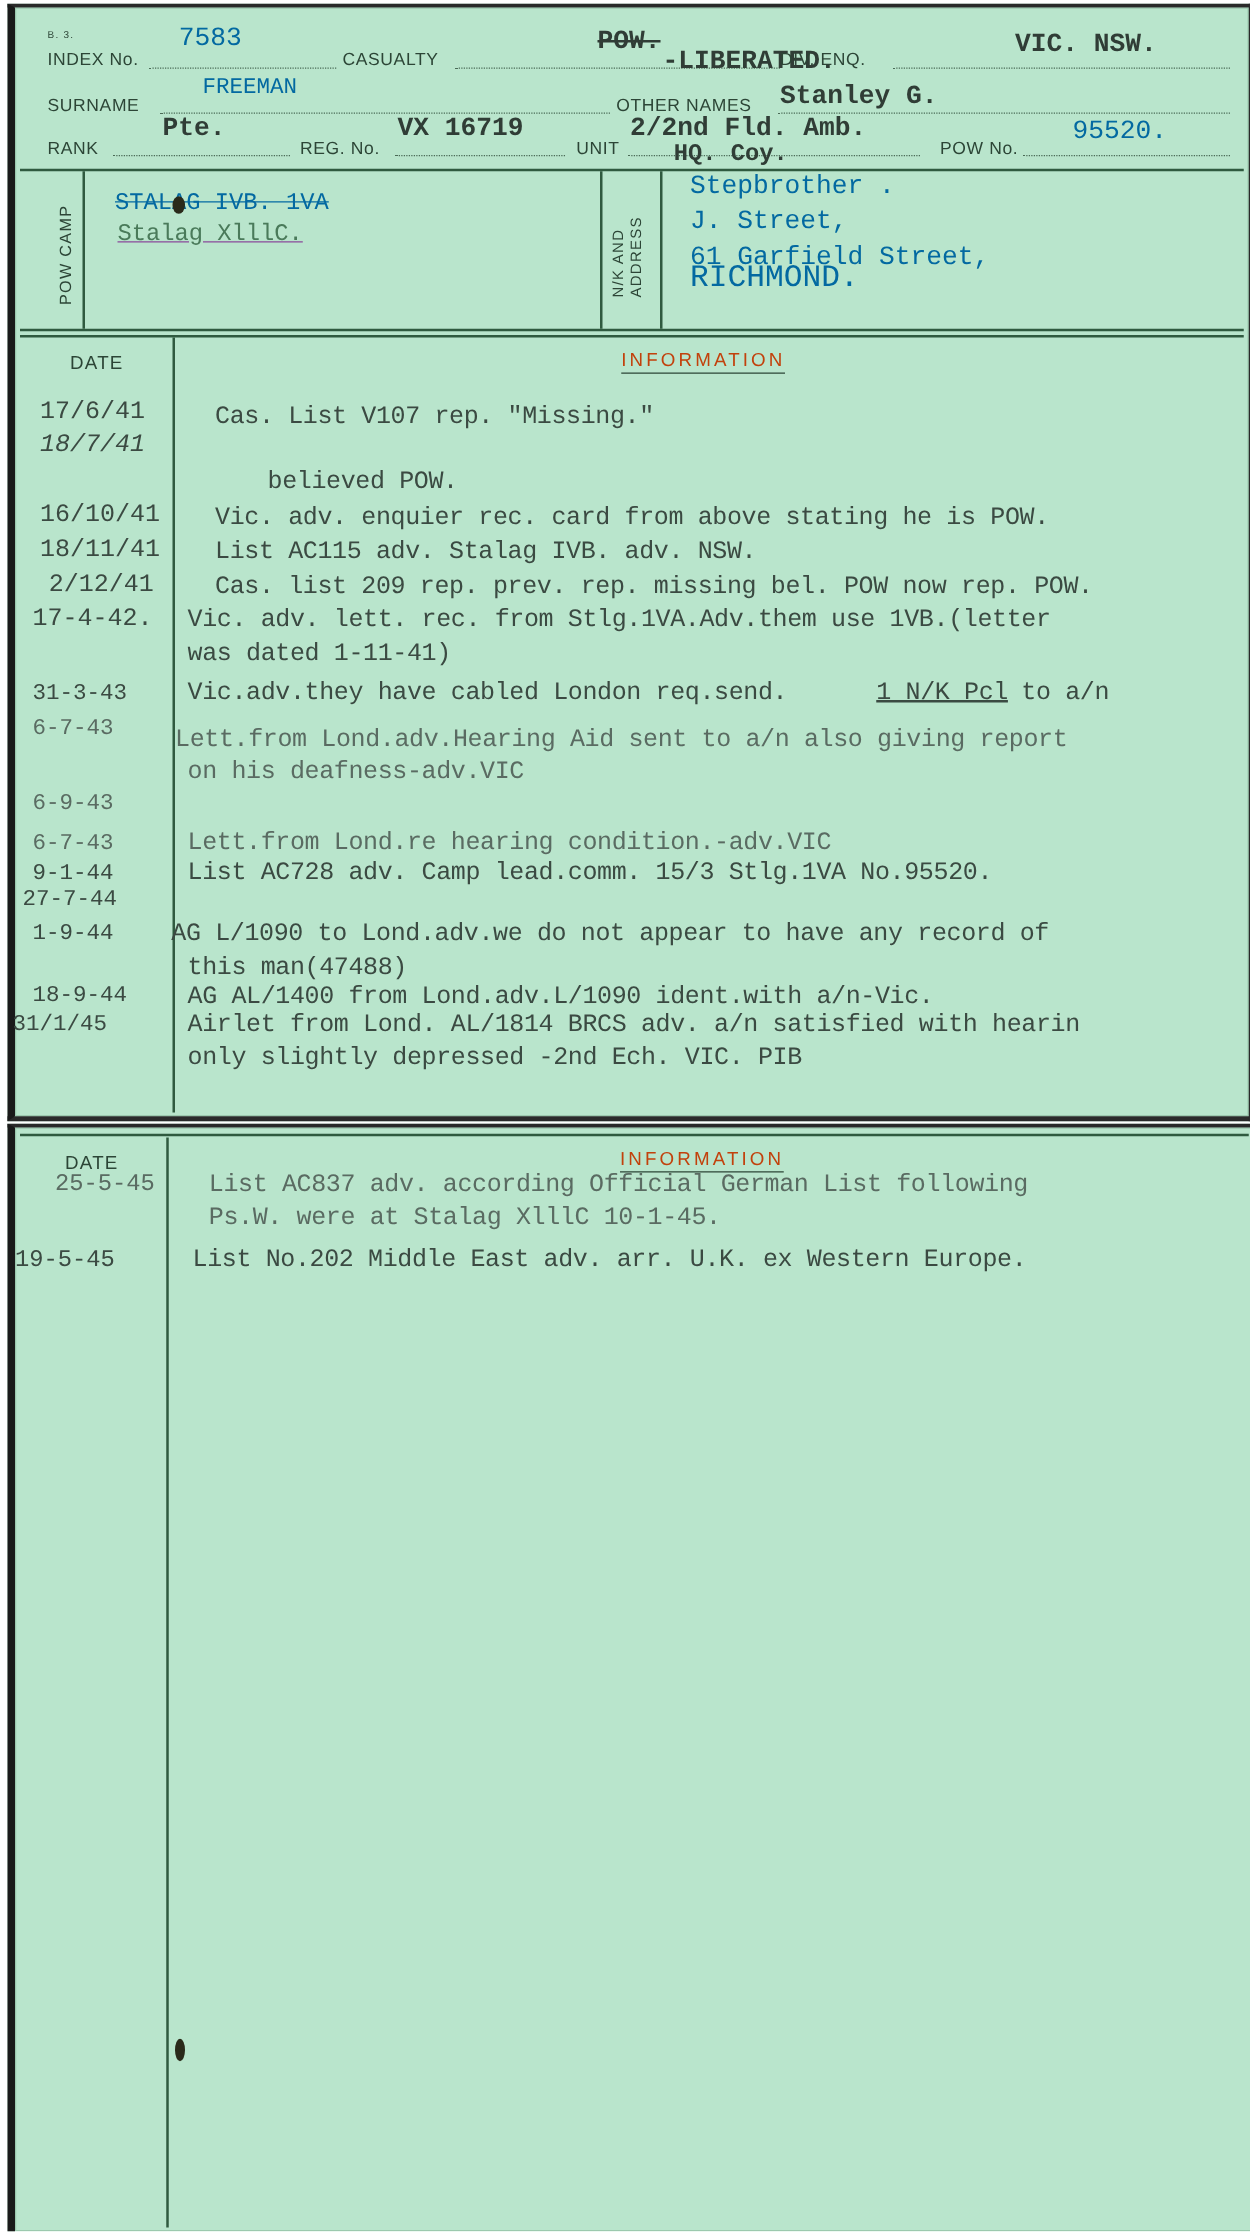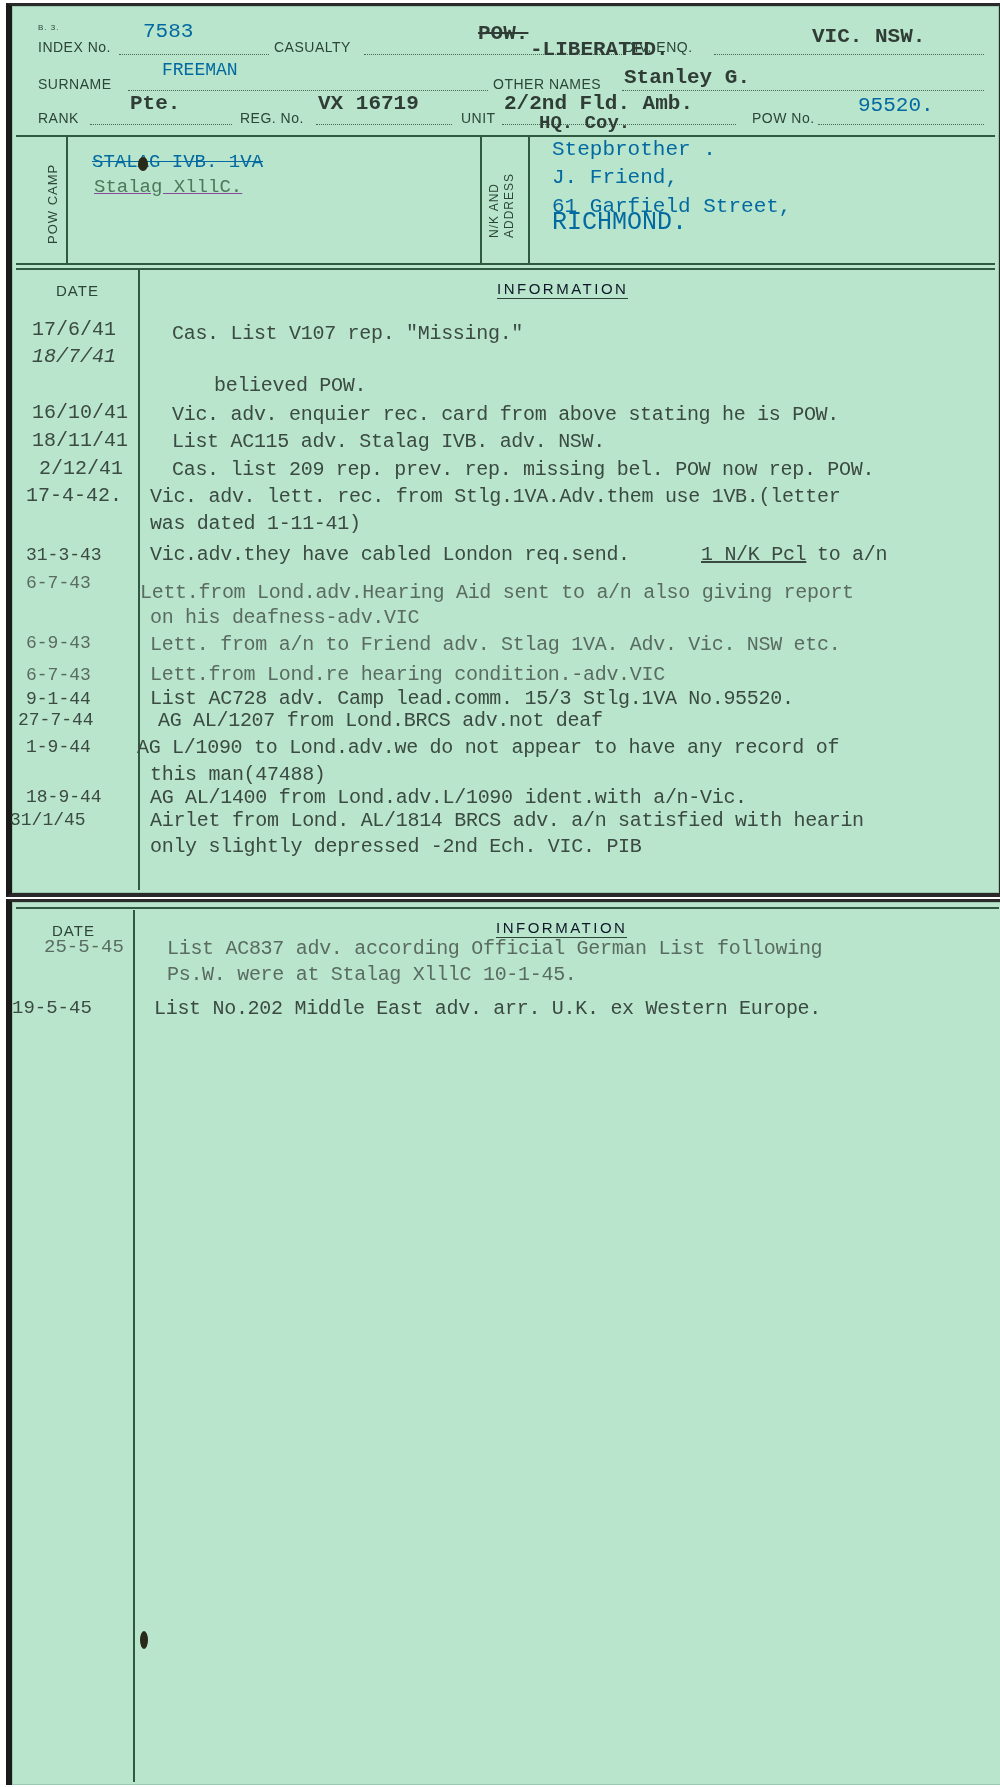--- a/index.html
+++ b/index.html
@@ -9,21 +9,21 @@
   .card2 { left:6px; top:899px; width:989px; height:883px; border-left:6px solid #1a1a1a; border-top:3px solid #2a2a2a; border-right:2px solid #222; }
   .lbl { position:absolute; font-family:"Liberation Sans", sans-serif; color:#2c4536; letter-spacing:0.5px; font-size:14px; }
   .lbl.small { font-size:8px; letter-spacing:1px; }
   .tw { position:absolute; font-family:"Liberation Mono", "DejaVu Sans Mono", monospace; color:#0369a1; font-size:21px; white-space:nowrap; }
   .tw.bold { font-weight:bold; color:#303d36; }
   .dots { position:absolute; border-bottom:1px dotted #4a6a56; height:0; }
   .hr { position:absolute; background:#2f5a3f; height:2px; }
   .vr { position:absolute; background:#2f5a3f; width:2px; }
   .vlbl { position:absolute; font-family:"Liberation Sans", sans-serif; color:#2c4536; font-size:13px; letter-spacing:1px; transform:rotate(-90deg); transform-origin:left top; white-space:nowrap; }
   .strike { text-decoration:line-through; }
-  .info-head { position:absolute; font-family:"Liberation Sans", sans-serif; font-size:15px; letter-spacing:2.5px; color:#0f172a; border-bottom:1.5px solid #2c4536; padding-bottom:1px; }
+  .info-head { position:absolute; font-family:"Liberation Sans", sans-serif; font-size:15px; letter-spacing:2.5px; color:#c2410c; border-bottom:1.5px solid #2c4536; padding-bottom:1px; }
   .date-head { position:absolute; font-family:"Liberation Sans", sans-serif; font-size:15px; letter-spacing:1px; color:#2c4536; }
   .row-date { position:absolute; font-family:"Liberation Mono", "DejaVu Sans Mono", monospace; font-size:20px; color:#3b4a42; white-space:nowrap; }
   .row-text { position:absolute; font-family:"Liberation Mono", "DejaVu Sans Mono", monospace; font-size:20px; color:#3b4a42; white-space:nowrap; letter-spacing:-0.3px; }
   .faint { color:#5a6b62; }
   .ul { text-decoration:underline; }
   .stain { position:absolute; background:#2a2a1a; border-radius:50%; }
 </style>
 </head>
 <body>
 
@@ -75,21 +75,21 @@
   <span class="tw strike" style="left:80px;top:145px;font-size:19px;">STALAG IVB. 1VA</span>
   <span class="tw" style="left:82px;top:170px;font-size:19px;color:#4a7a5a;text-decoration:underline;text-decoration-color:#8a4a9a;">Stalag XlllC.</span>
   <div class="stain" style="left:126px;top:151px;width:10px;height:14px;"></div>
 
   <div class="vr" style="left:468px;top:131px;height:126px;"></div>
   <div class="vr" style="left:516px;top:131px;height:126px;"></div>
   <span class="vlbl" style="left:475px;top:232px;font-size:12px;">N/K AND</span>
   <span class="vlbl" style="left:490px;top:232px;font-size:12px;">ADDRESS</span>
 
   <span class="tw" style="left:540px;top:132px;">Stepbrother .</span>
-  <span class="tw" style="left:540px;top:160px;">J. Friend,</span>
+  <span class="tw" style="left:540px;top:160px;">J. Street,</span>
   <span class="tw" style="left:540px;top:189px;">61 Garfield Street,</span>
   <span class="tw" style="left:540px;top:202px;font-size:25px;">RICHMOND.</span>
 
   <div class="hr" style="left:4px;top:257px;width:979px;"></div>
   <div class="hr" style="left:4px;top:262px;width:979px;height:1.5px;"></div>
 
   <div class="vr" style="left:126px;top:264px;height:620px;width:1.5px;"></div>
   <span class="date-head" style="left:44px;top:276px;">DATE</span>
   <span class="info-head" style="left:485px;top:274px;">INFORMATION</span>
 
@@ -115,30 +115,28 @@
   <span class="row-date" style="left:14px;top:539px;font-size:18px;">31-3-43</span>
   <span class="row-text" style="left:138px;top:537px;">Vic.adv.they have cabled London req.send.</span>
   <span class="row-text ul" style="left:689px;top:537px;">1 N/K Pcl</span>
   <span class="row-text" style="left:805px;top:537px;">to a/n</span>
 
   <span class="row-date faint" style="left:14px;top:567px;font-size:18px;">6-7-43</span>
   <span class="row-text faint" style="left:128px;top:575px;">Lett.from Lond.adv.Hearing Aid sent to a/n also giving report</span>
   <span class="row-text faint" style="left:138px;top:600px;">on his deafness-adv.VIC</span>
 
   <span class="row-date faint" style="left:14px;top:627px;font-size:18px;">6-9-43</span>
-  <span class="row-text faint" style="left:138px;top:627px;">Lett. from a/n to Friend adv. Stlag 1VA. Adv. Vic. NSW etc.</span>
 
   <span class="row-date faint" style="left:14px;top:659px;font-size:18px;">6-7-43</span>
   <span class="row-text faint" style="left:138px;top:657px;">Lett.from Lond.re hearing condition.-adv.VIC</span>
 
   <span class="row-date" style="left:14px;top:683px;font-size:18px;">9-1-44</span>
   <span class="row-text" style="left:138px;top:681px;">List AC728 adv. Camp lead.comm. 15/3 Stlg.1VA No.95520.</span>
 
   <span class="row-date" style="left:6px;top:704px;font-size:18px;">27-7-44</span>
-  <span class="row-text" style="left:146px;top:703px;">AG AL/1207 from Lond.BRCS adv.not deaf</span>
 
   <span class="row-date" style="left:14px;top:731px;font-size:18px;">1-9-44</span>
   <span class="row-text" style="left:125px;top:730px;">AG L/1090 to Lond.adv.we do not appear to have any record of</span>
   <span class="row-text" style="left:138px;top:757px;">this man(47488)</span>
 
   <span class="row-date" style="left:14px;top:781px;font-size:18px;">18-9-44</span>
   <span class="row-text" style="left:138px;top:780px;">AG AL/1400 from Lond.adv.L/1090 ident.with a/n-Vic.</span>
 
   <span class="row-date" style="left:-2px;top:804px;font-size:18px;">31/1/45</span>
   <span class="row-text" style="left:138px;top:803px;">Airlet from Lond. AL/1814  BRCS adv. a/n satisfied with hearin</span>

